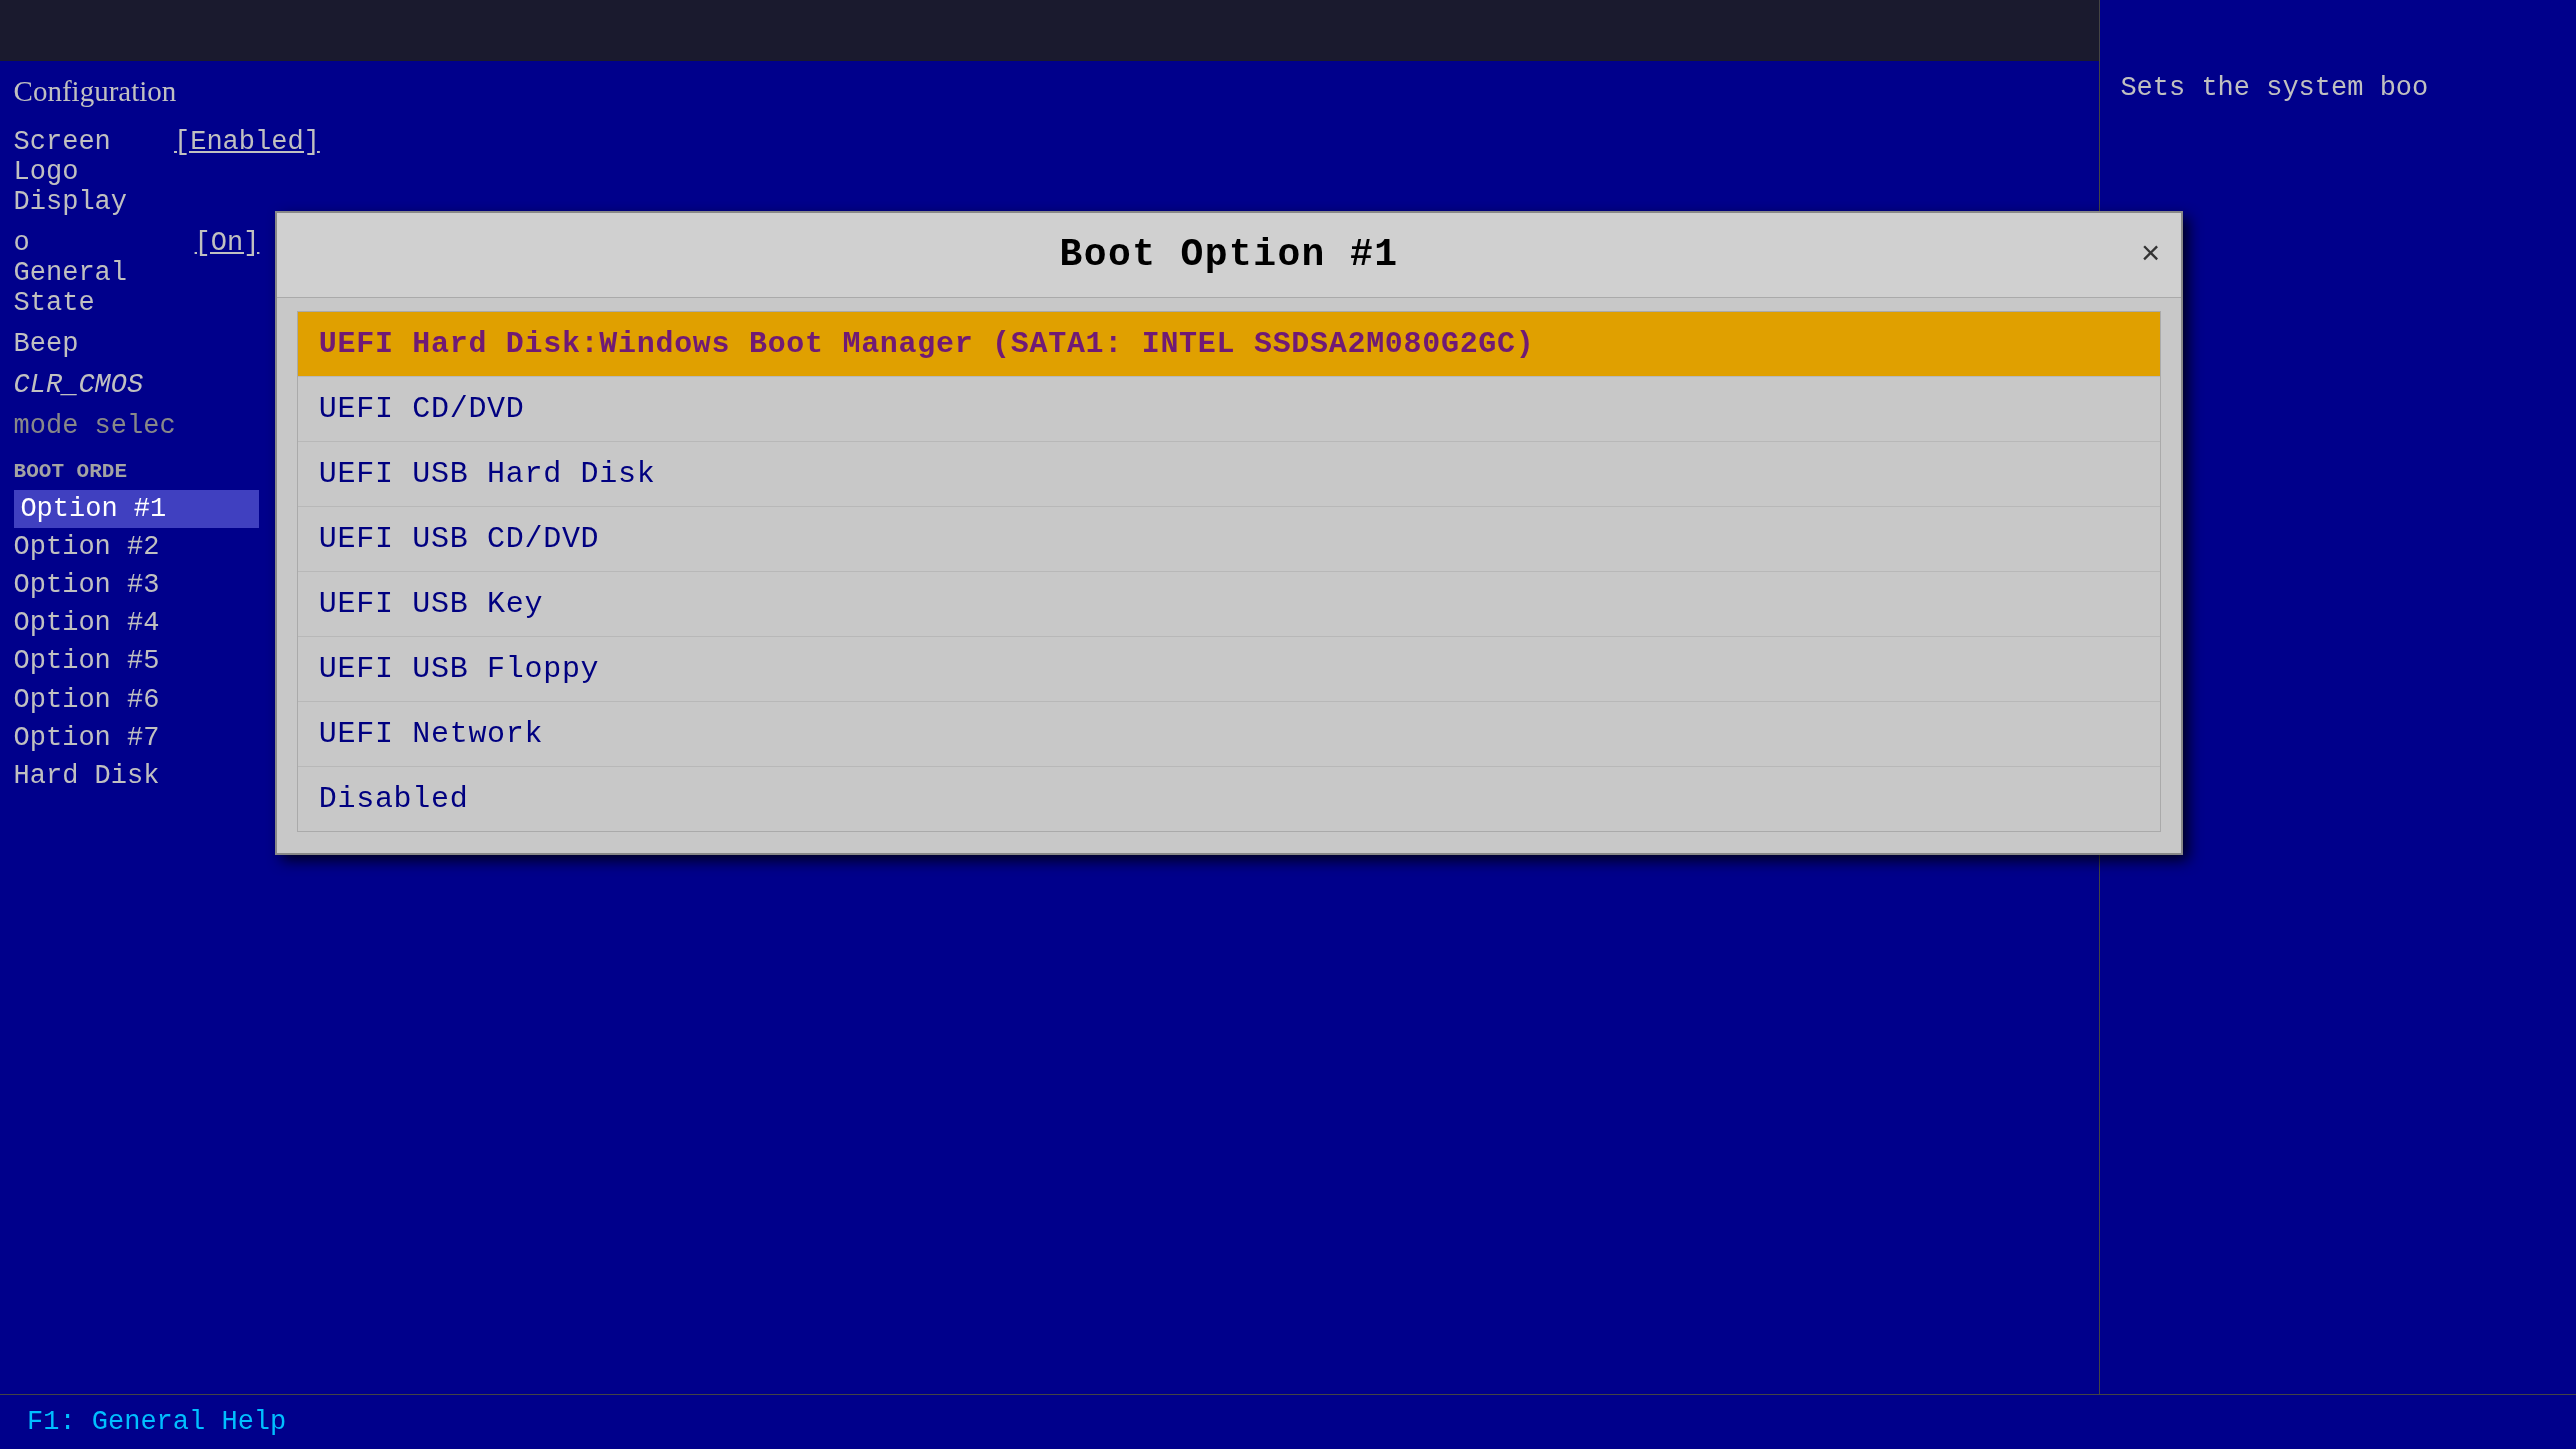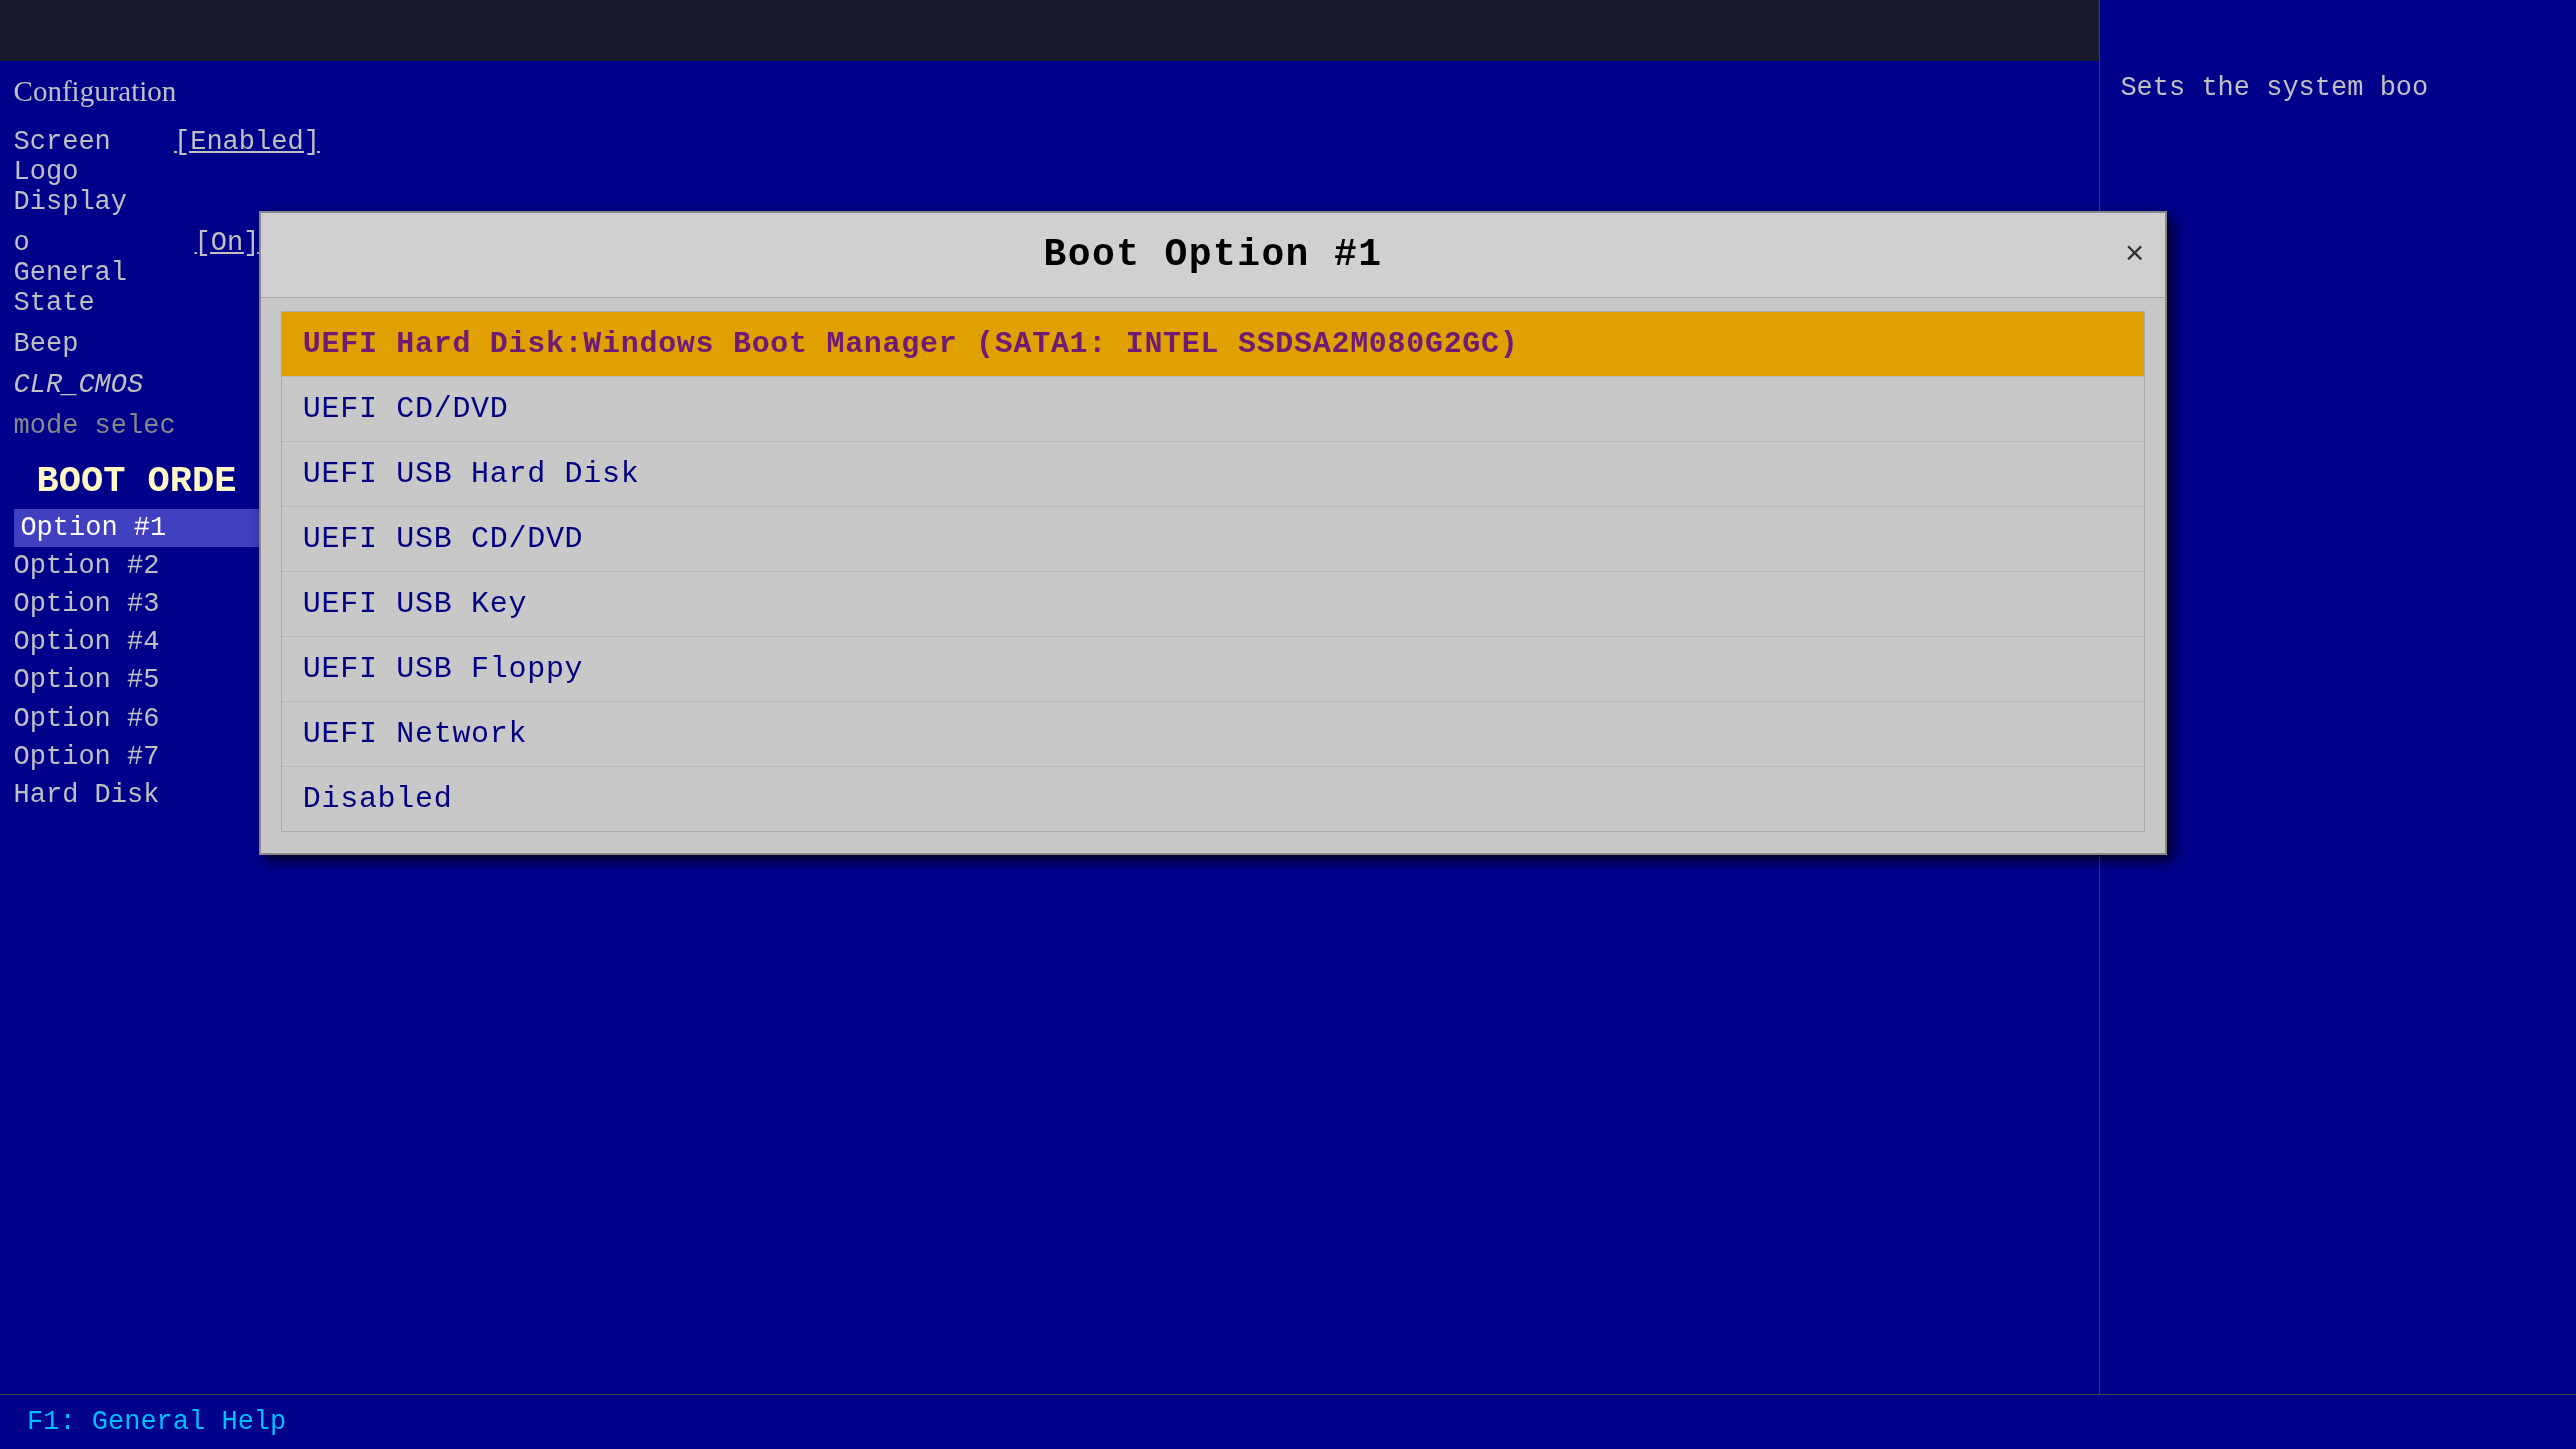--- a/index.html
+++ b/index.html
@@ -105,25 +105,24 @@
       font-style: italic;
     }
 
     .bios-mode-select {
       color: #888;
       font-size: 27px;
       padding: 5.5px 0;
     }
 
     .bios-boot-order {
-      color: #fef9c3;
-      font-size: 37px;
+      color: #a3a3a3;
+      font-size: 21px;
       font-weight: bold;
       padding: 13.6px 0 6.8px 0;
-      text-align: center;
     }
 
     .bios-option {
       font-size: 27px;
       padding: 4.1px 0;
       font-family: 'Courier New', Courier, monospace;
     }
 
     .bios-option.active {
       background-color: #4040c0;
@@ -309,21 +308,21 @@
   <div class="bios-hard-disk">Hard Disk</div>
 </div>
 
 <div class="shortcuts-panel">
   <div>ove</div>
   <div>Select</div>
   <div>lue</div>
   <div>it</div>
 </div>
 
-<div class="modal" style="position: absolute; top: 211px; left: 259px; transform: none; width: 1908px;">
+<div class="modal" style="position: absolute; top: 211px; left: 275px; transform: none; width: 1908px;">
   <div class="modal-header">
     <span class="modal-title">Boot Option #1</span>
     <button class="modal-close">×</button>
   </div>
   <div class="modal-body">
     <div class="option-list">
       <div class="option-item selected">
         <span>UEFI Hard Disk:Windows Boot Manager (SATA1: INTEL SSDSA2M080G2GC)</span>
       </div>
       <div class="option-item">

